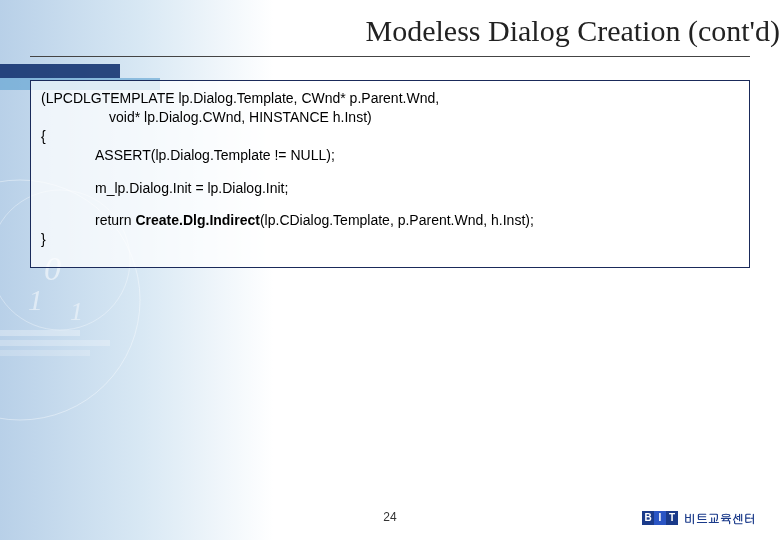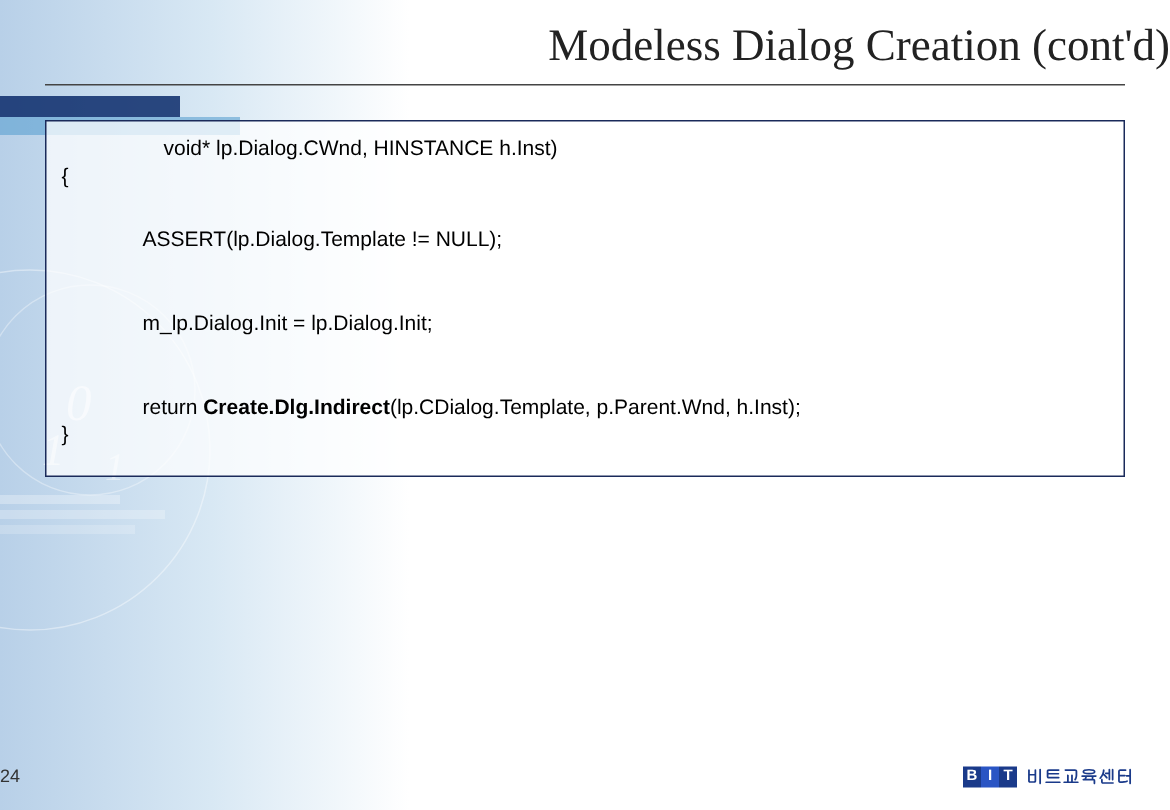--- a/index.html
+++ b/index.html
@@ -53,29 +53,29 @@
     background: rgba(255,255,255,0.72);
     padding: 8px 10px 18px 10px;
     font-family: Arial, Helvetica, sans-serif;
     font-size: 14px;
     color: #000;
     line-height: 1.35;
   }
   .codebox .l { white-space: pre; }
   .bold { font-weight: 700; }
   .ind1 { padding-left: 68px; }
-  .ind2 { padding-left: 54px; margin-top: 23px; }
+  .ind2 { padding-left: 54px; }
   .ind3 { padding-left: 108px; }
   .spacer { height: 14px; }
   .pagenum {
     position: absolute;
     bottom: 16px;
     left: 0;
     right: 0;
-    text-align: left;
+    text-align: center;
     font-family: Arial, sans-serif;
     font-size: 12px;
     color: #333;
   }
   .footer-logo {
     position: absolute;
     bottom: 14px;
     right: 24px;
     display: flex;
     align-items: center;
@@ -121,20 +121,21 @@
     <rect x="0" y="350" width="90" height="6" fill="#fff" opacity="0.2"></rect>
     <text x="44" y="280" font-family="serif" font-style="italic" font-size="34" fill="#ffffff" opacity="0.55">0</text>
     <text x="28" y="310" font-family="serif" font-style="italic" font-size="30" fill="#ffffff" opacity="0.5">1</text>
     <text x="70" y="320" font-family="serif" font-style="italic" font-size="26" fill="#ffffff" opacity="0.45">1</text>
   </svg>
 
   <div class="title">Modeless Dialog Creation (cont'd)</div>
   <div class="underline"></div>
 
   <div class="codebox">
+    <div class="l">(LPCDLGTEMPLATE lp.Dialog.Template, CWnd* p.Parent.Wnd,</div>
     <div class="l ind1">void* lp.Dialog.CWnd, HINSTANCE h.Inst)</div>
     <div class="l">{</div>
     <div class="l ind2">ASSERT(lp.Dialog.Template != NULL);</div>
     <div class="spacer"></div>
     <div class="l ind2">m_lp.Dialog.Init = lp.Dialog.Init;</div>
     <div class="spacer"></div>
     <div class="l ind2"><span>return </span><span class="bold">Create.Dlg.Indirect</span><span>(lp.CDialog.Template, p.Parent.Wnd, h.Inst);</span></div>
     <div class="l">}</div>
   </div>
 

